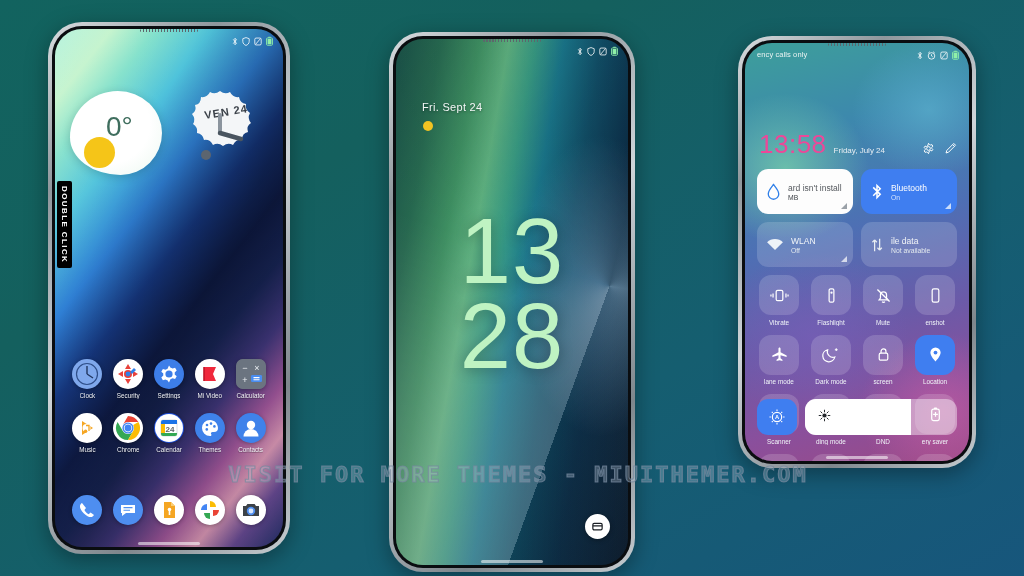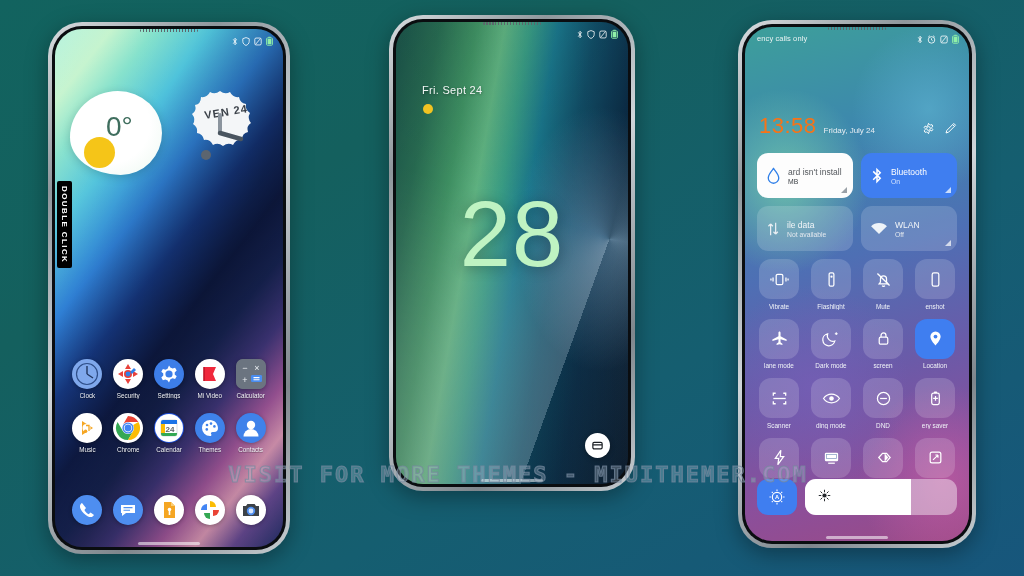--- a/index.html
+++ b/index.html
@@ -123,21 +123,21 @@
     display: flex; align-items: center; justify-content: center;
     overflow: hidden; position: relative;
     box-shadow: 0 1px 4px rgba(0,0,0,.3);
   }
   .dock {
     position: absolute; left: 12px; right: 12px; bottom: 22px;
     display: grid; grid-template-columns: repeat(5, 1fr); z-index: 20;
   }
 
   
-  #phone2 { left: 389px; top: 15px; width: 246px; height: 476px; }
+  #phone2 { left: 389px; top: 32px; width: 246px; height: 540px; }
   .wall2 {
     position: absolute; inset: 0;
     background:
       radial-gradient(ellipse 70% 55% at 88% 47%, rgba(150,200,235,0.55) 0%, rgba(90,150,200,0.0) 52%),
       linear-gradient(100deg,
         #1d5c52 0%,
         #2d7a5d 14%,
         #49a873 26%,
         #6fd197 35%,
         #44b99c 43%,
@@ -170,35 +170,35 @@
     text-shadow: 0 2px 14px rgba(0,0,0,.30);
   }
   .wallet-btn {
     position: absolute; right: 18px; bottom: 26px; z-index: 26;
     width: 25px; height: 25px; border-radius: 50%;
     background: #fff; display: flex; align-items: center; justify-content: center;
     box-shadow: 0 1px 5px rgba(0,0,0,.35);
   }
 
   
-  #phone3 { left: 738px; top: 20px; width: 238px; height: 528px; }
+  #phone3 { left: 738px; top: 36px; width: 238px; height: 432px; }
   .wall3 {
     position: absolute; inset: 0;
     background:
       radial-gradient(ellipse 62% 30% at 18% 30%, rgba(120,210,170,0.75) 0%, rgba(120,210,170,0) 60%),
       radial-gradient(ellipse 55% 26% at 82% 16%, rgba(90,175,205,0.72) 0%, rgba(90,175,205,0) 62%),
       radial-gradient(ellipse 70% 32% at 30% 70%, rgba(120,95,185,0.62) 0%, rgba(120,95,185,0) 62%),
       radial-gradient(ellipse 60% 30% at 88% 88%, rgba(205,95,165,0.60) 0%, rgba(205,95,165,0) 62%),
       linear-gradient(165deg, #3d9f9a 0%, #3d88ad 22%, #4e6fb4 45%, #6b5aa8 66%, #8a4f9c 84%, #9b4a86 100%);
   }
   .cc-clockrow {
     position: absolute; left: 14px; right: 12px; top: 88px; z-index: 22;
     display: flex; align-items: flex-end; gap: 7px;
   }
-  .cc-time { font-size: 22px; color: #f97316; font-weight: 300; letter-spacing: .5px; line-height: 1; }
+  .cc-time { font-size: 26px; color: #ec4899; font-weight: 300; letter-spacing: .5px; line-height: 1; }
   .cc-date { font-size: 8px; color: #e8eef3; padding-bottom: 2px; white-space: nowrap; }
   .cc-actions { margin-left: auto; display: flex; gap: 9px; padding-bottom: 2px; }
   .bigtiles {
     position: absolute; left: 12px; right: 12px; top: 126px; z-index: 22;
     display: grid; grid-template-columns: 1fr 1fr; gap: 8px;
   }
   .btile {
     height: 45px; border-radius: 11px; position: relative;
     display: flex; align-items: center; gap: 7px; padding: 0 9px;
     overflow: hidden;
@@ -532,20 +532,21 @@
               <rect x="0.6" y="2" width="6.8" height="8.4" rx="1.2" fill="none" stroke="#8ff0a8" stroke-width="1"></rect>
               <rect x="1.8" y="3.2" width="4.4" height="6" rx=".6" fill="#8ff0a8"></rect>
               <rect x="2.4" y="0.5" width="3.2" height="1.4" rx=".5" fill="#8ff0a8"></rect>
             </svg>
         </div>
 
         <div class="lock-date">Fri. Sept  24</div>
         <div class="lock-dot"></div>
 
         <div class="bigclock">
+          <div>13</div>
           <div>28</div>
         </div>
 
         <div class="wallet-btn">
           <svg width="13" height="13" viewBox="0 0 14 14">
             <rect x="2" y="3.6" width="10" height="7" rx="1.4" fill="none" stroke="#1b1f24" stroke-width="1.3"></rect>
             <line x1="2" y1="6.4" x2="12" y2="6.4" stroke="#1b1f24" stroke-width="1.3"></line>
           </svg>
         </div>
       </div>
@@ -612,39 +613,39 @@
                 <path d="M2 4.6 9.4 12 6 15.4V2.6L9.4 6 2 13.4" fill="none" stroke="#fff" stroke-width="1.6"></path>
               </svg>
             <div class="bt-txt">
               <div class="bt-title">Bluetooth</div>
               <div class="bt-sub">On</div>
             </div>
             <div class="bt-corner"></div>
           </div>
 
           <div class="btile ghost">
+            <svg width="18" height="14" viewBox="0 0 20 15">
+                <path d="M10 13 1.2 4.4a12.4 12.4 0 0117.6 0z" fill="#eef3f8"></path>
+              </svg>
+            <div class="bt-txt">
+              <div class="bt-title">WLAN</div>
+              <div class="bt-sub">Off</div>
+            </div>
+            <div class="bt-corner"></div>
+          </div>
+
+          <div class="btile ghost">
             <svg width="14" height="18" viewBox="0 0 14 19">
                 <path d="M4.5 16V4m0 0L2.2 6.6M4.5 4l2.3 2.6" fill="none" stroke="#e9eef3" stroke-width="1.3"></path>
                 <path d="M9.8 3v12m0 0l2.3-2.6M9.8 15l-2.3-2.6" fill="none" stroke="#e9eef3" stroke-width="1.3"></path>
               </svg>
             <div class="bt-txt">
               <div class="bt-title">ile data</div>
               <div class="bt-sub">Not available</div>
             </div>
-          </div>
-
-          <div class="btile ghost">
-            <svg width="18" height="14" viewBox="0 0 20 15">
-                <path d="M10 13 1.2 4.4a12.4 12.4 0 0117.6 0z" fill="#eef3f8"></path>
-              </svg>
-            <div class="bt-txt">
-              <div class="bt-title">WLAN</div>
-              <div class="bt-sub">Off</div>
-            </div>
-            <div class="bt-corner"></div>
           </div>
         </div>
 
         <div class="qsgrid">
           <div class="qs">
             <div class="qs-btn">
               <svg width="19" height="19" viewBox="0 0 20 20">
                   <rect x="6.5" y="4.5" width="7" height="11" rx="1.6" fill="none" stroke="#fff" stroke-width="1.3"></rect>
                   <path d="M3.2 8v4M1 9v2M16.8 8v4M19 9v2" stroke="#fff" stroke-width="1.3"></path>
                 </svg>

